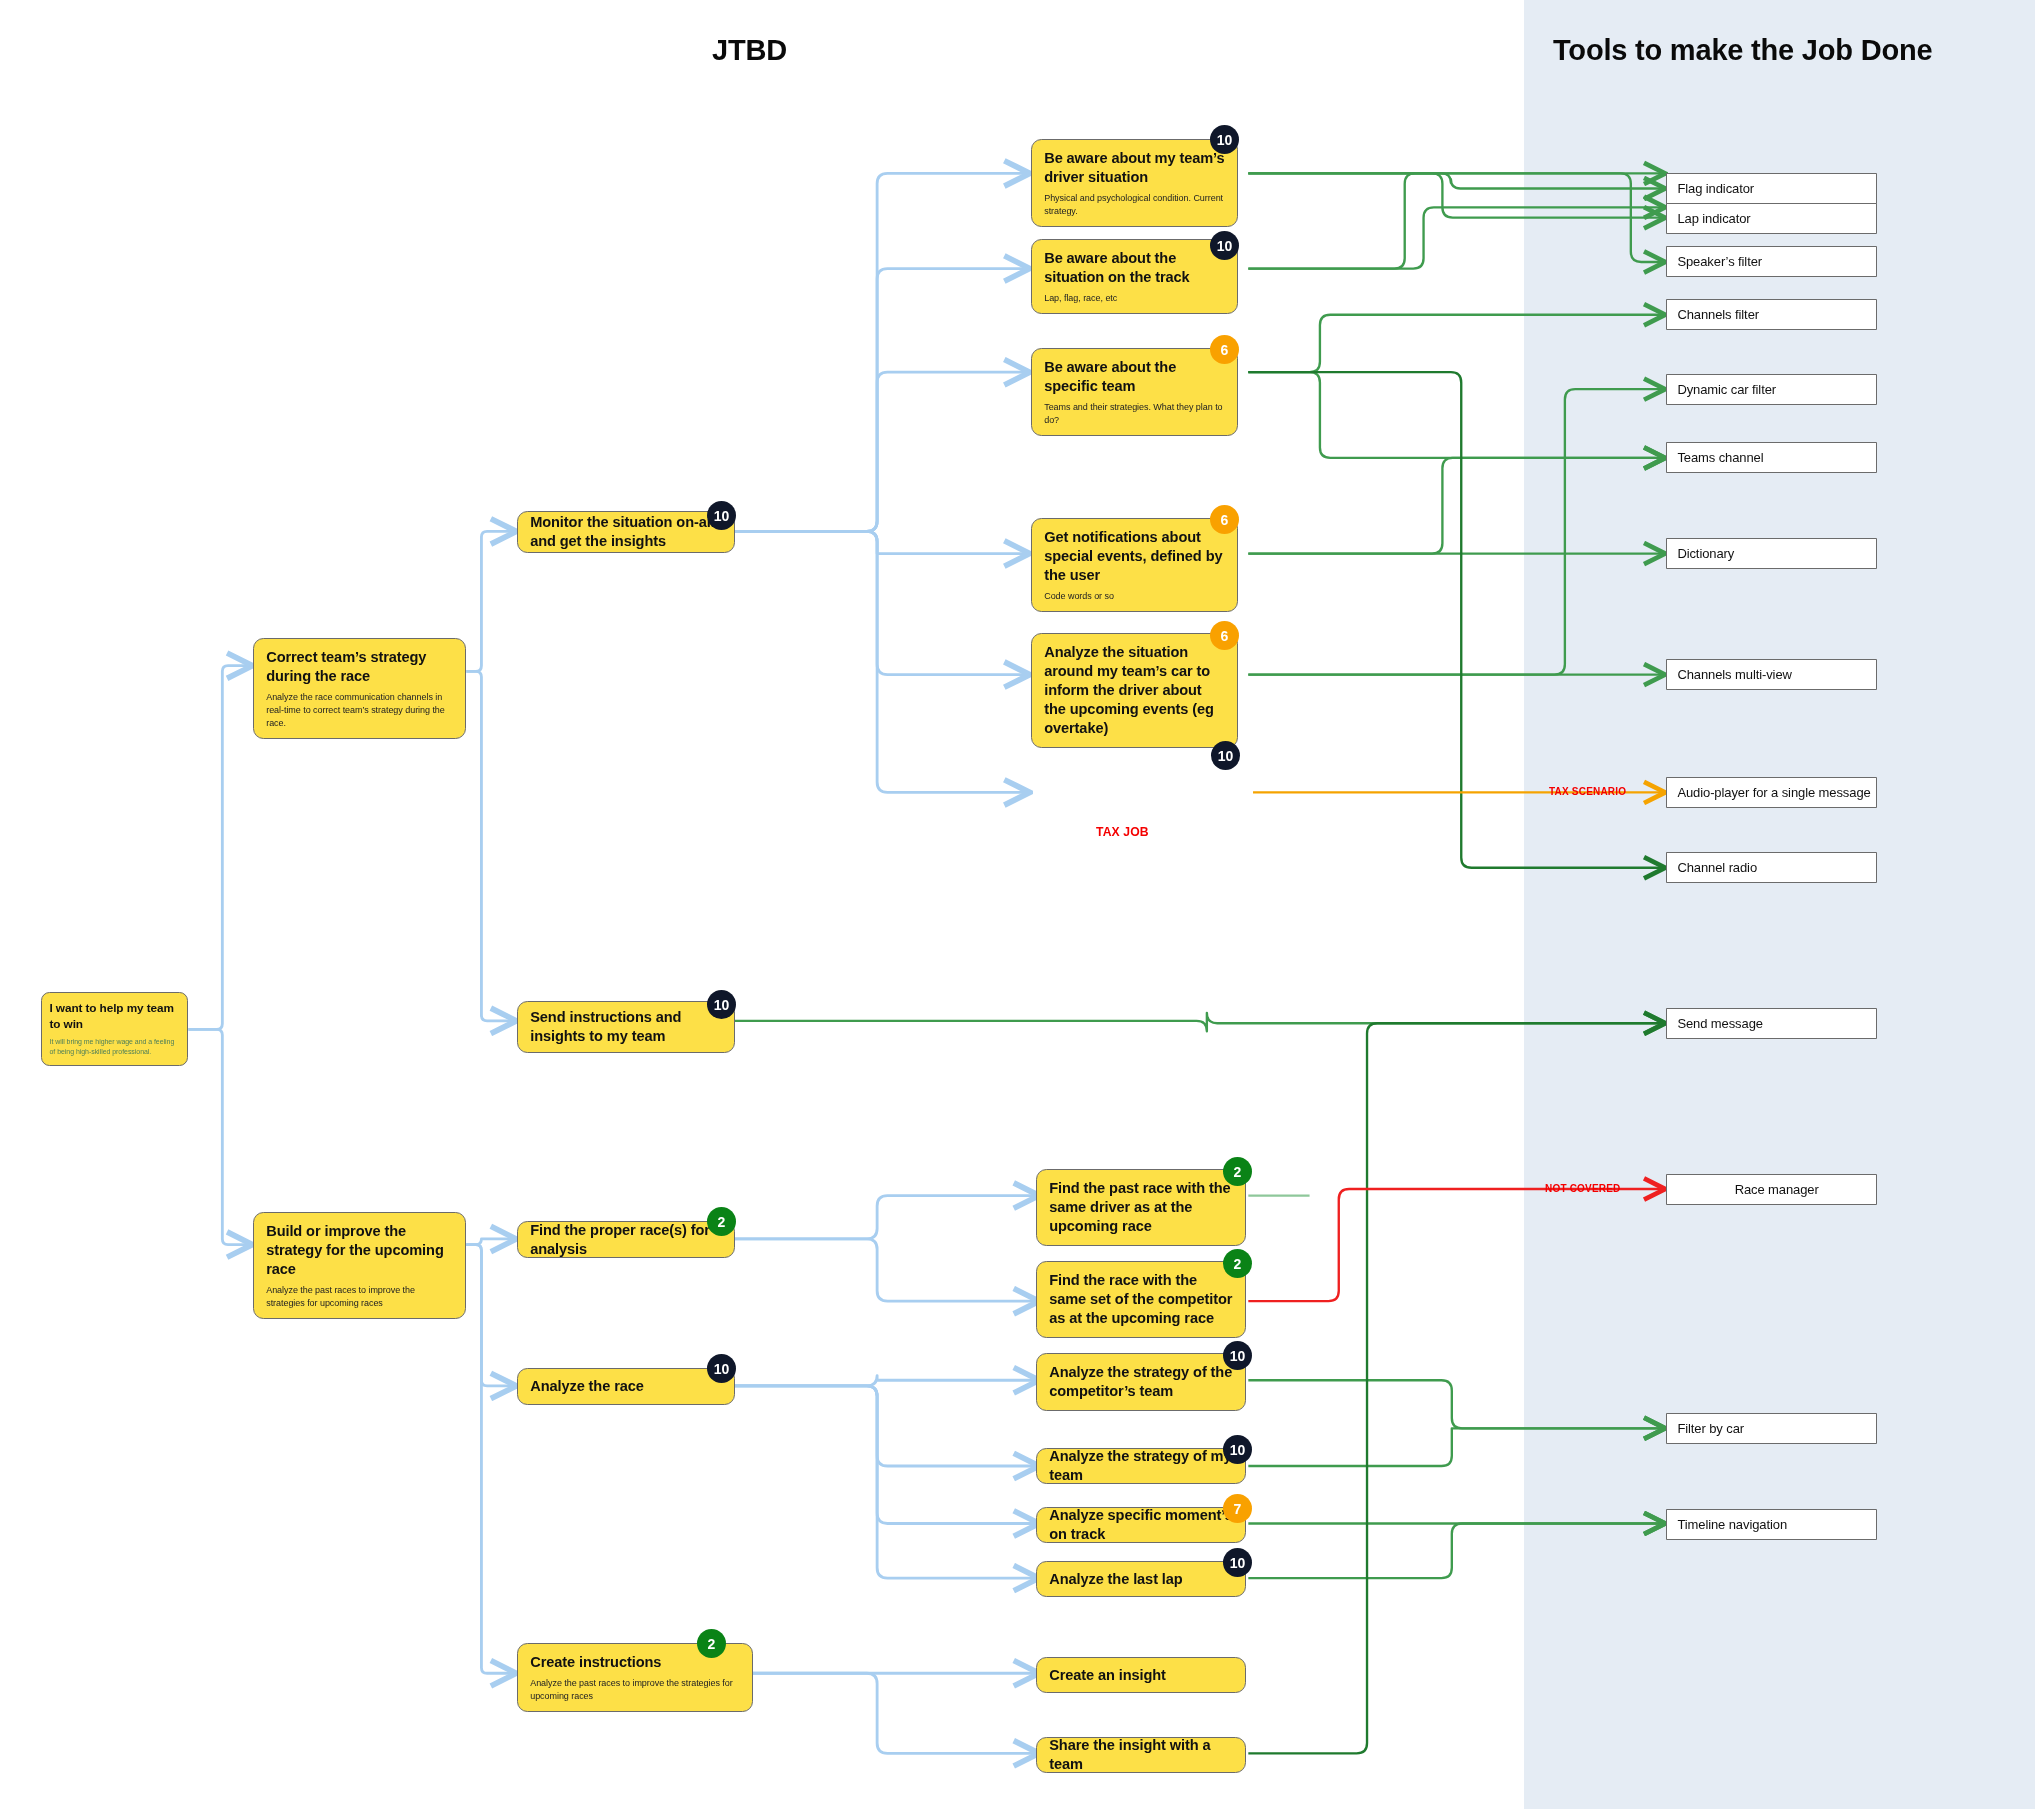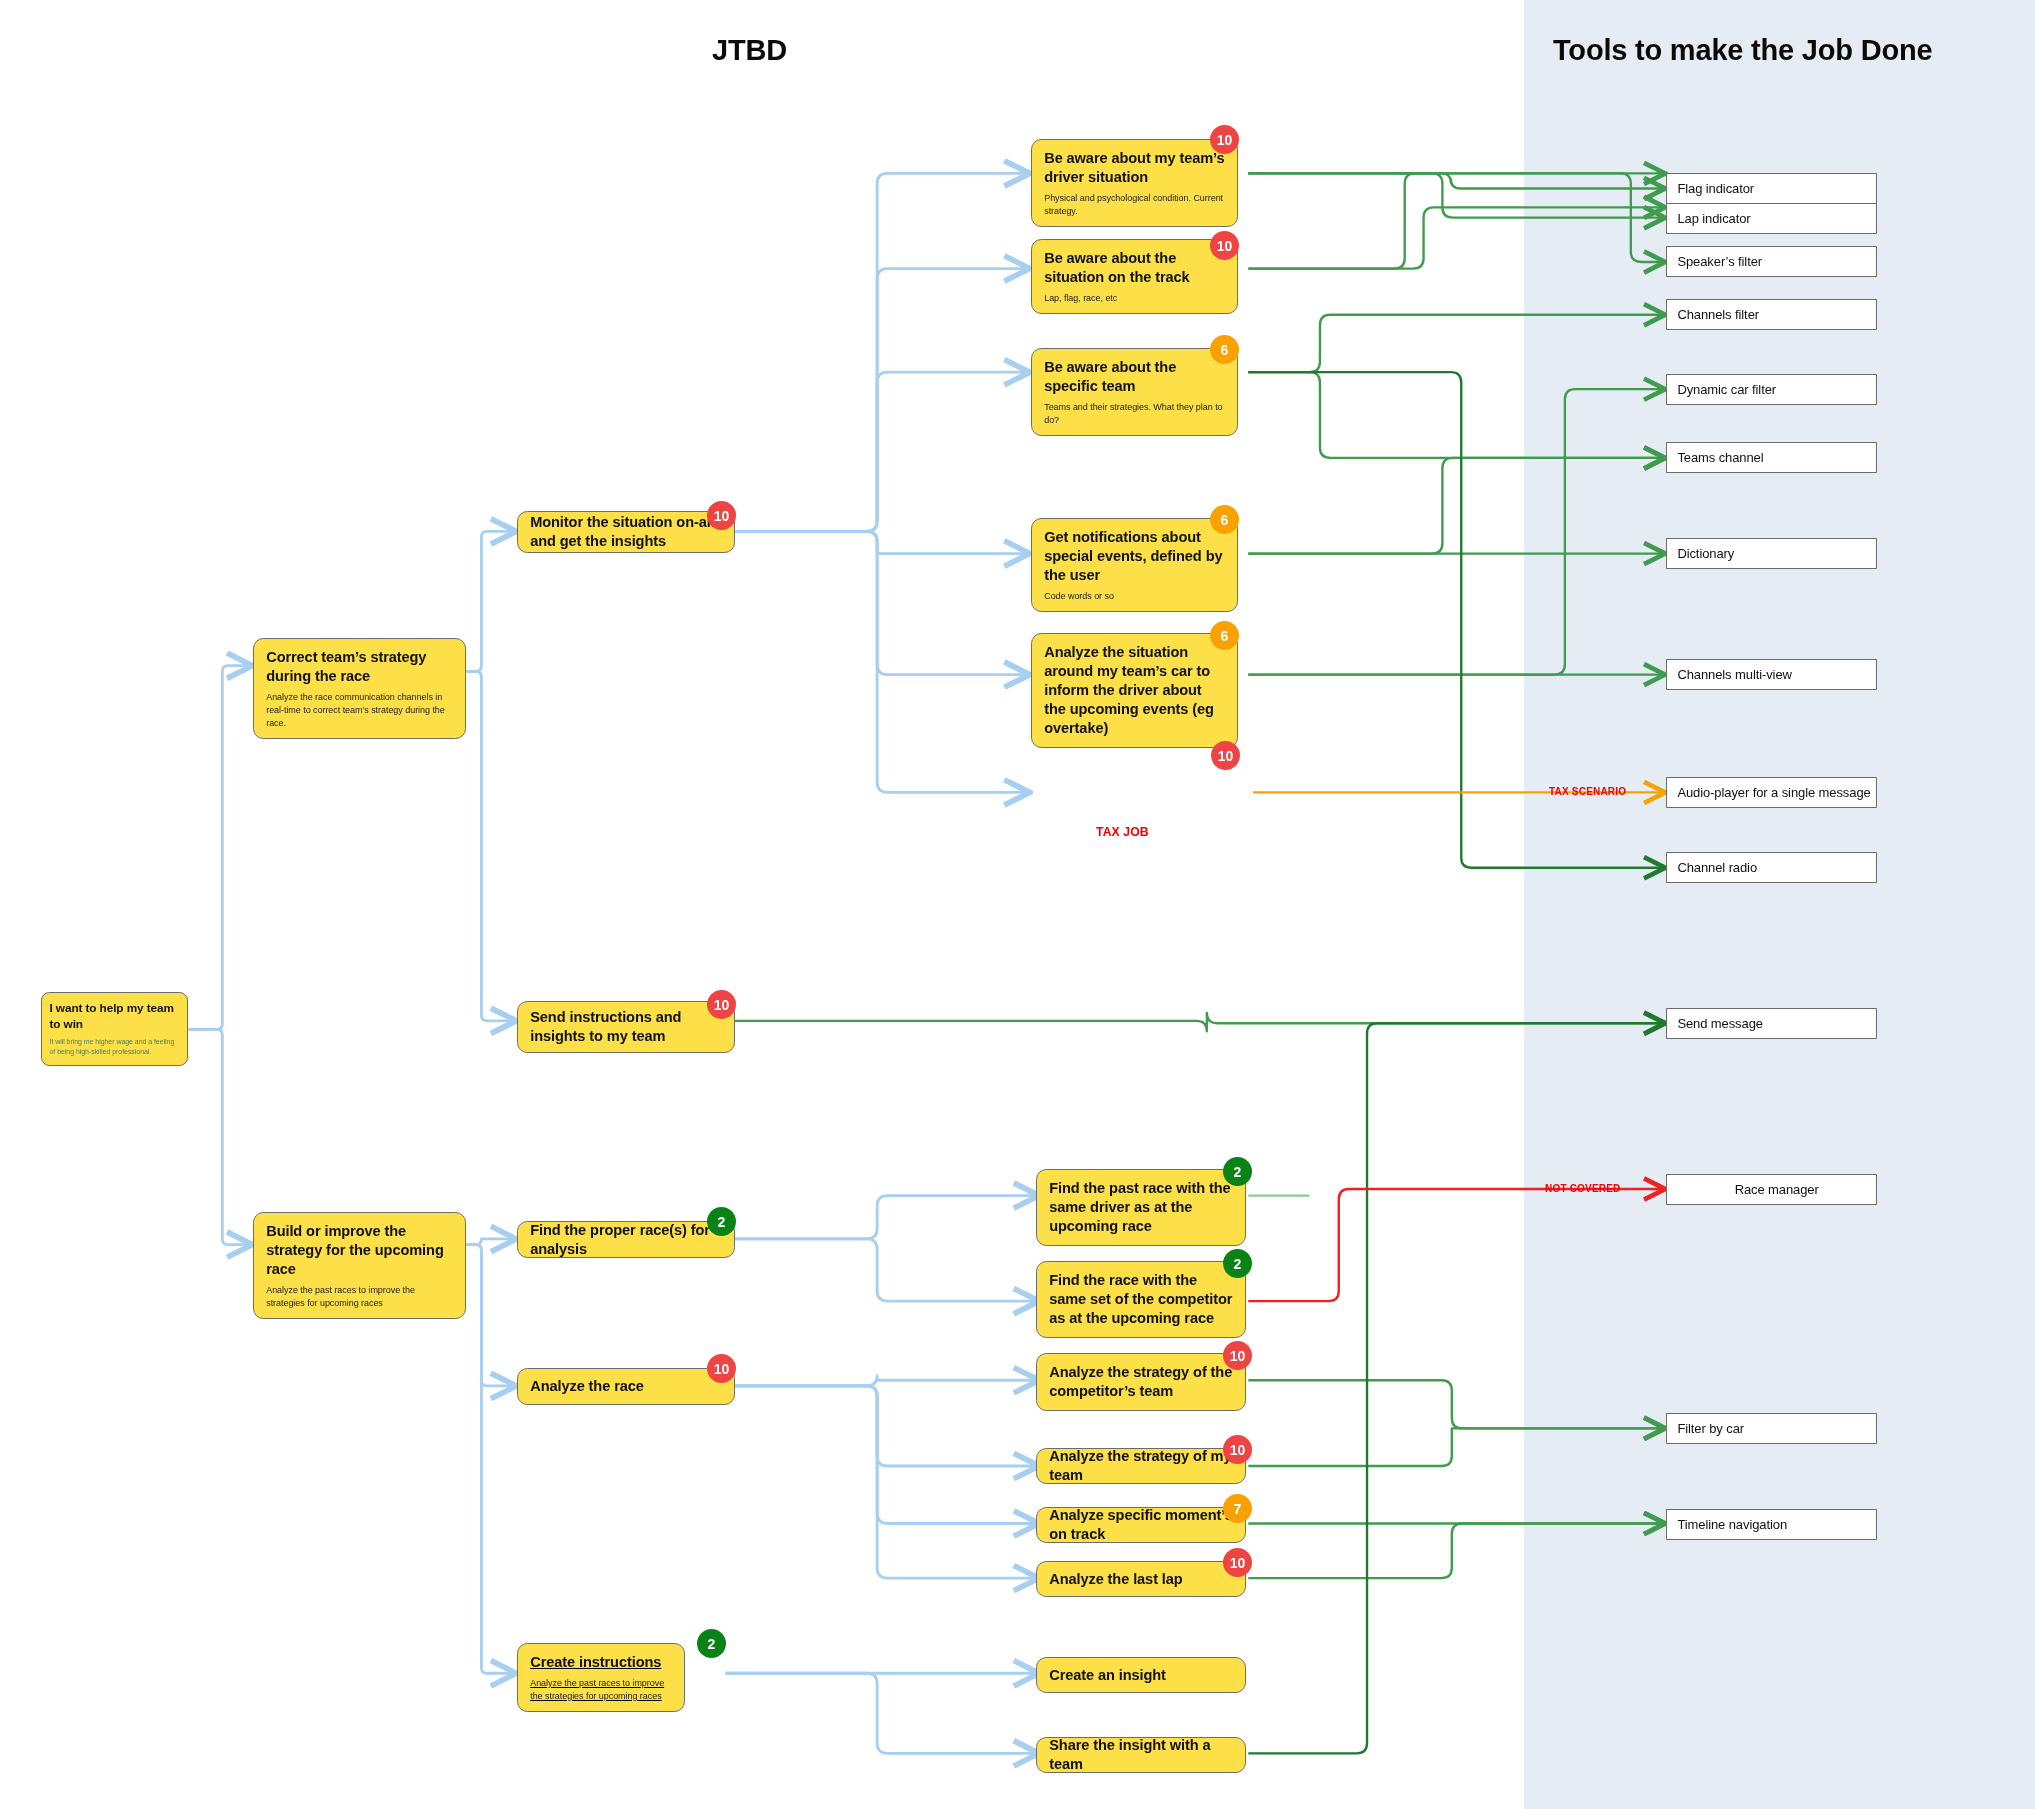--- a/index.html
+++ b/index.html
@@ -68,21 +68,21 @@
     position:absolute;
     width: 29px; height: 29px;
     border-radius: 50%;
     color:#fff;
     font-size: 14px;
     font-weight: 700;
     display:flex; align-items:center; justify-content:center;
     z-index: 6;
     line-height:1;
   }
-  .badge.red    { background:#ef4444; }
+  .badge.red    { background:#0f172a; }
   .badge.orange { background:#f9a100; }
   .badge.green  { background:#0a8316; }
 
   .tax-tag {
     position:absolute;
     color:#f40000;
     font-size: 12.2px;
     font-weight: 700;
     letter-spacing: 0.1px;
     z-index: 6;
@@ -252,21 +252,21 @@
   <div class="node" style="left:517px; top:1221px; width:218px; height:37px;">
     <div class="title">Find the proper race(s) for analysis</div>
   </div>
   <div class="badge green" style="left:707px; top:1207px;">2</div>
 
   <div class="node" style="left:517px; top:1368px; width:218px; height:37px;">
     <div class="title">Analyze the race</div>
   </div>
   <div class="badge red" style="left:707px; top:1354px;">10</div>
 
-  <div class="node" style="left:517px; top:1643px; width:168px; min-height:60px;text-decoration:underline;">
+  <div class="node" style="left:517px; top:1643px; width:236px; min-height:60px;">
     <div class="title">Create instructions</div>
     <div class="desc">Analyze the past races to improve the strategies for upcoming races</div>
   </div>
   <div class="badge green" style="left:697px; top:1629px;">2</div>
 
   <div class="node" style="left:1031px; top:139px; width:207px; min-height:68px;">
     <div class="title">Be aware about my team’s driver situation</div>
     <div class="desc">Physical and psychological condition. Current strategy.</div>
   </div>
   <div class="badge red" style="left:1210px; top:125px;">10</div>

